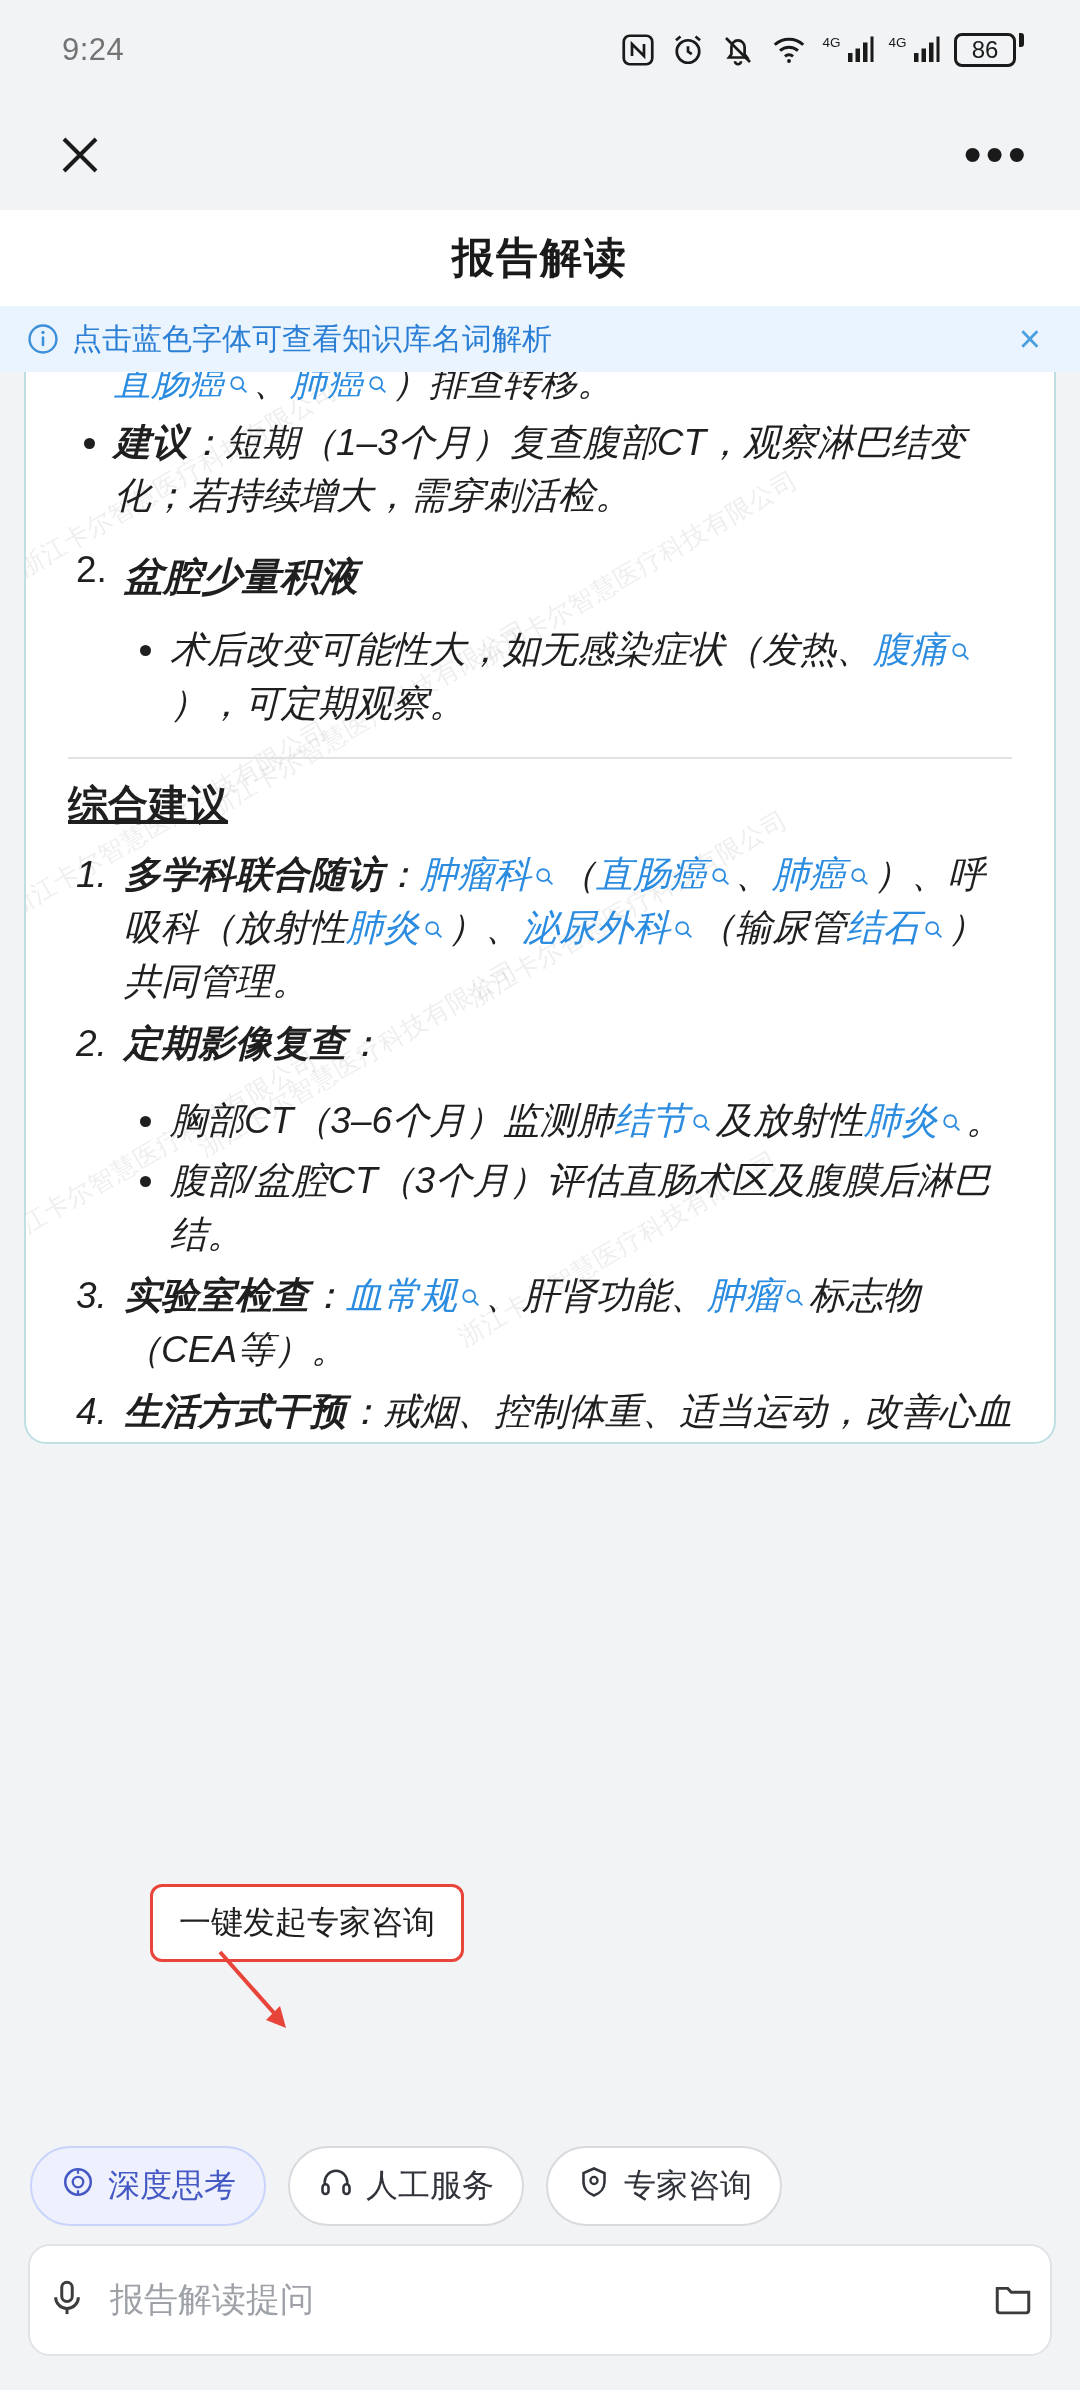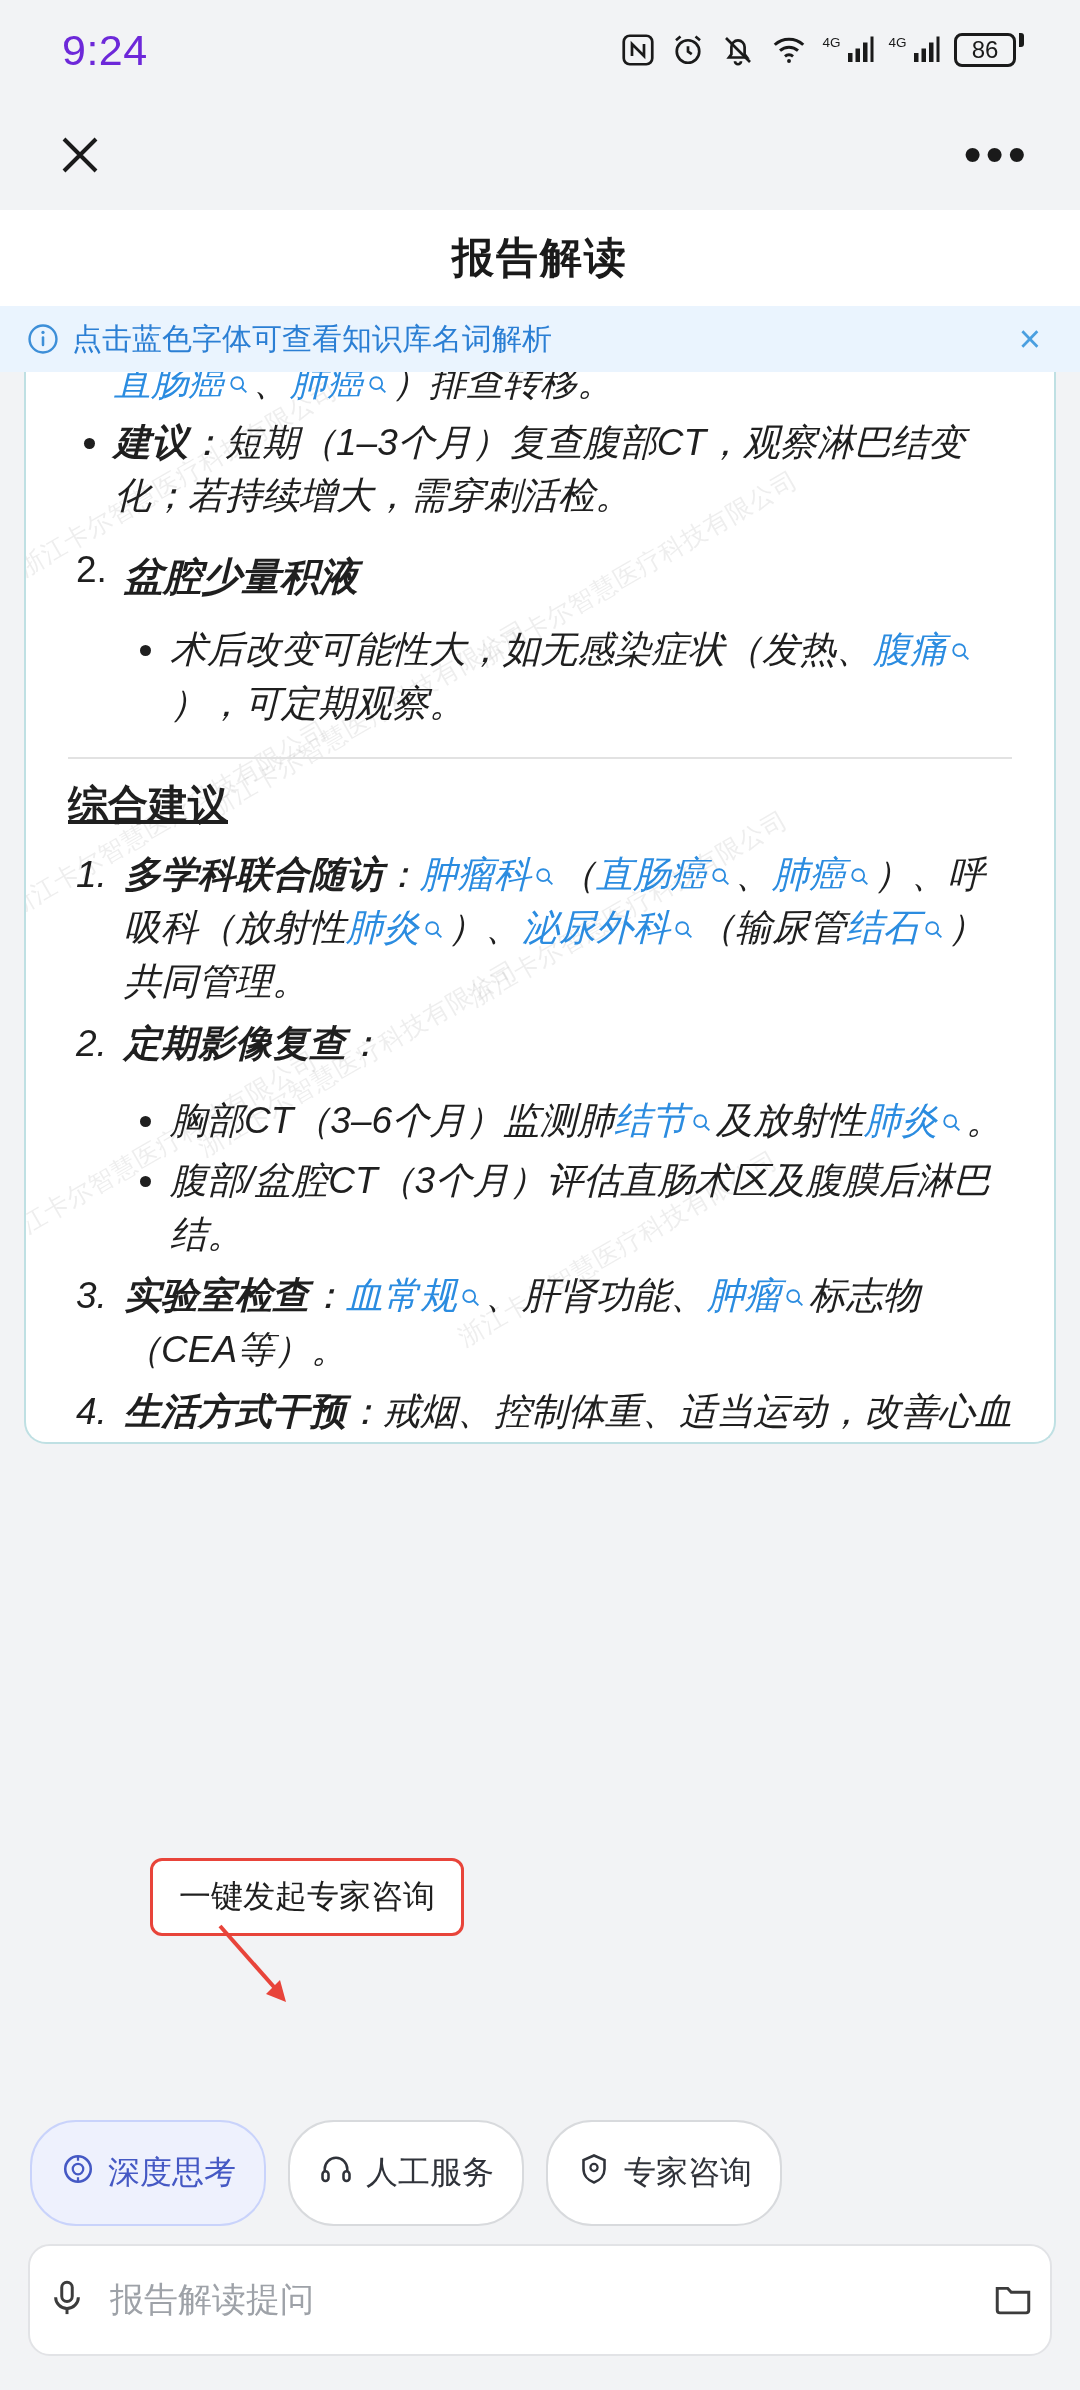--- a/index.html
+++ b/index.html
@@ -23,22 +23,22 @@
   .status-bar {
     height: 100px;
     background: #f2f3f5;
     display: flex;
     align-items: center;
     justify-content: space-between;
     padding: 0 56px 0 62px;
     flex: 0 0 auto;
   }
   .status-time {
-    font-size: 43px;
-    color: #6d28d9;
+    font-size: 31px;
+    color: #737373;
     letter-spacing: 0.5px;
   }
   .status-icons {
     display: flex;
     align-items: center;
     gap: 14px;
   }
   .status-icons svg { display: block; }
   .battery {
     display: flex;
@@ -220,21 +220,21 @@
     display: flex;
     gap: 22px;
     padding: 16px 30px 18px 30px;
     background: #f2f3f5;
     flex: 0 0 auto;
     align-items: center;
   }
   .chip {
     border: 2px solid #d8dadd;
     border-radius: 46px;
-    height: 106px;
+    height: 80px;
     display: flex;
     align-items: center;
     gap: 12px;
     padding: 0 28px;
     background: #ffffff;
     font-size: 32px;
     color: #30333a;
   }
   .chip.active {
     background: #eef1fd;

